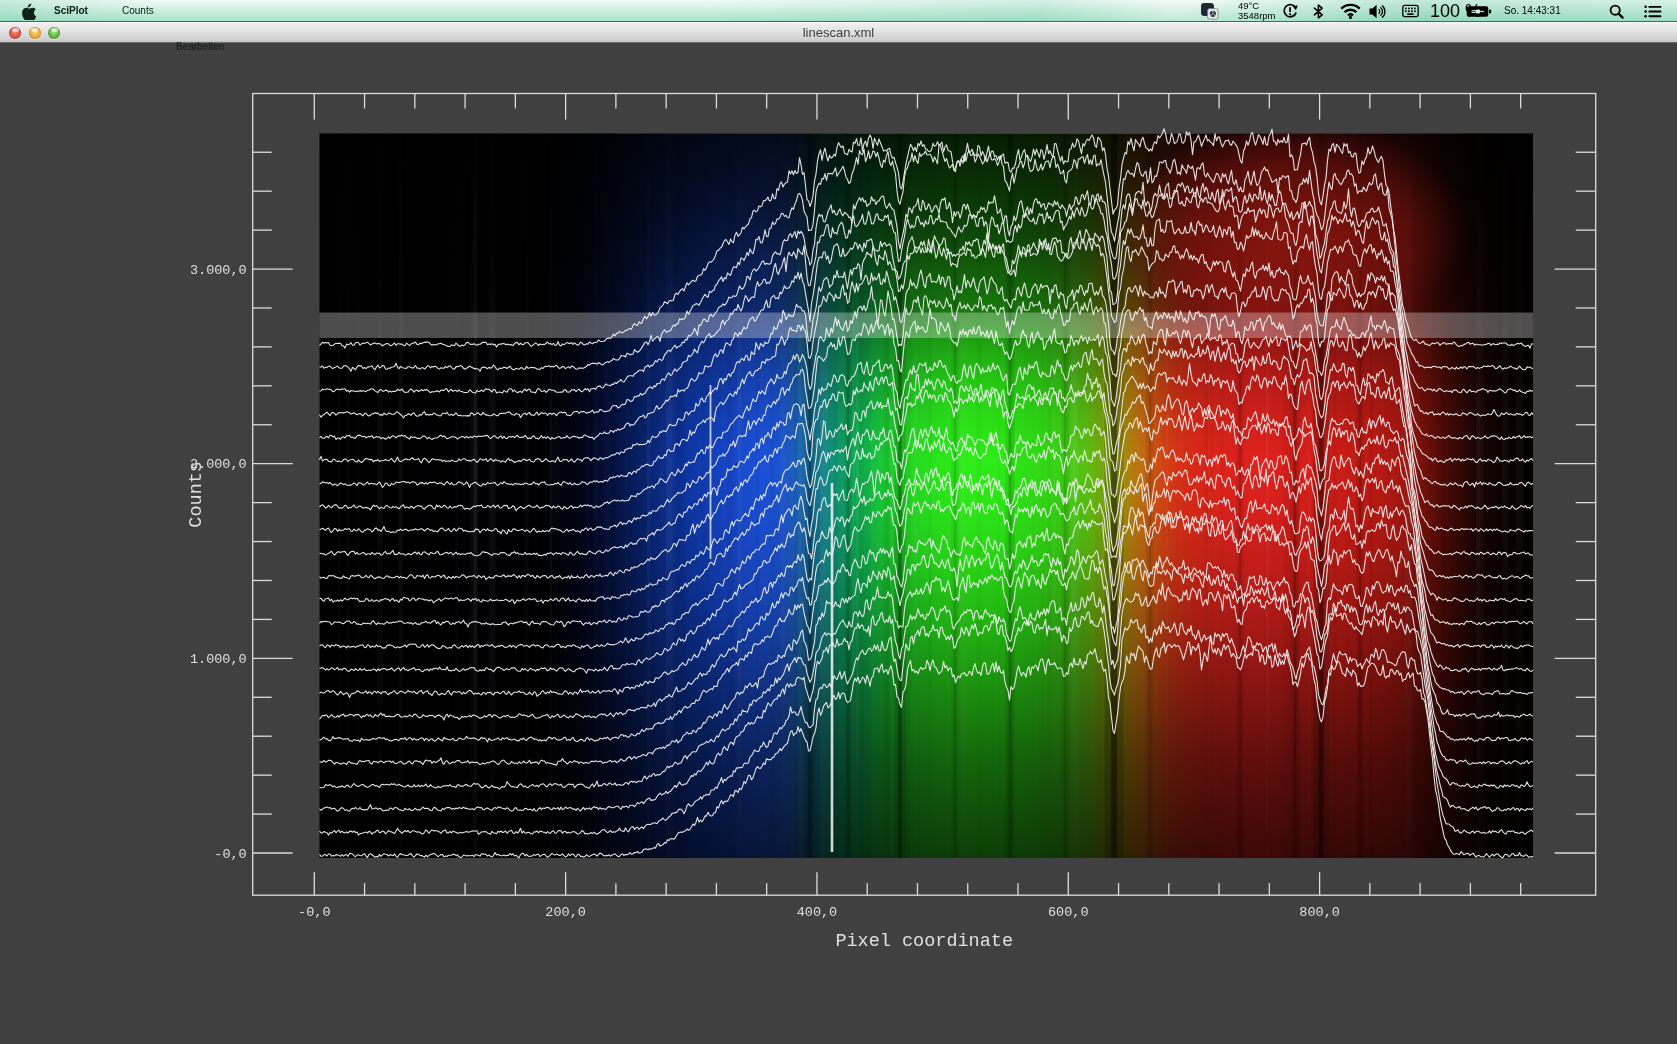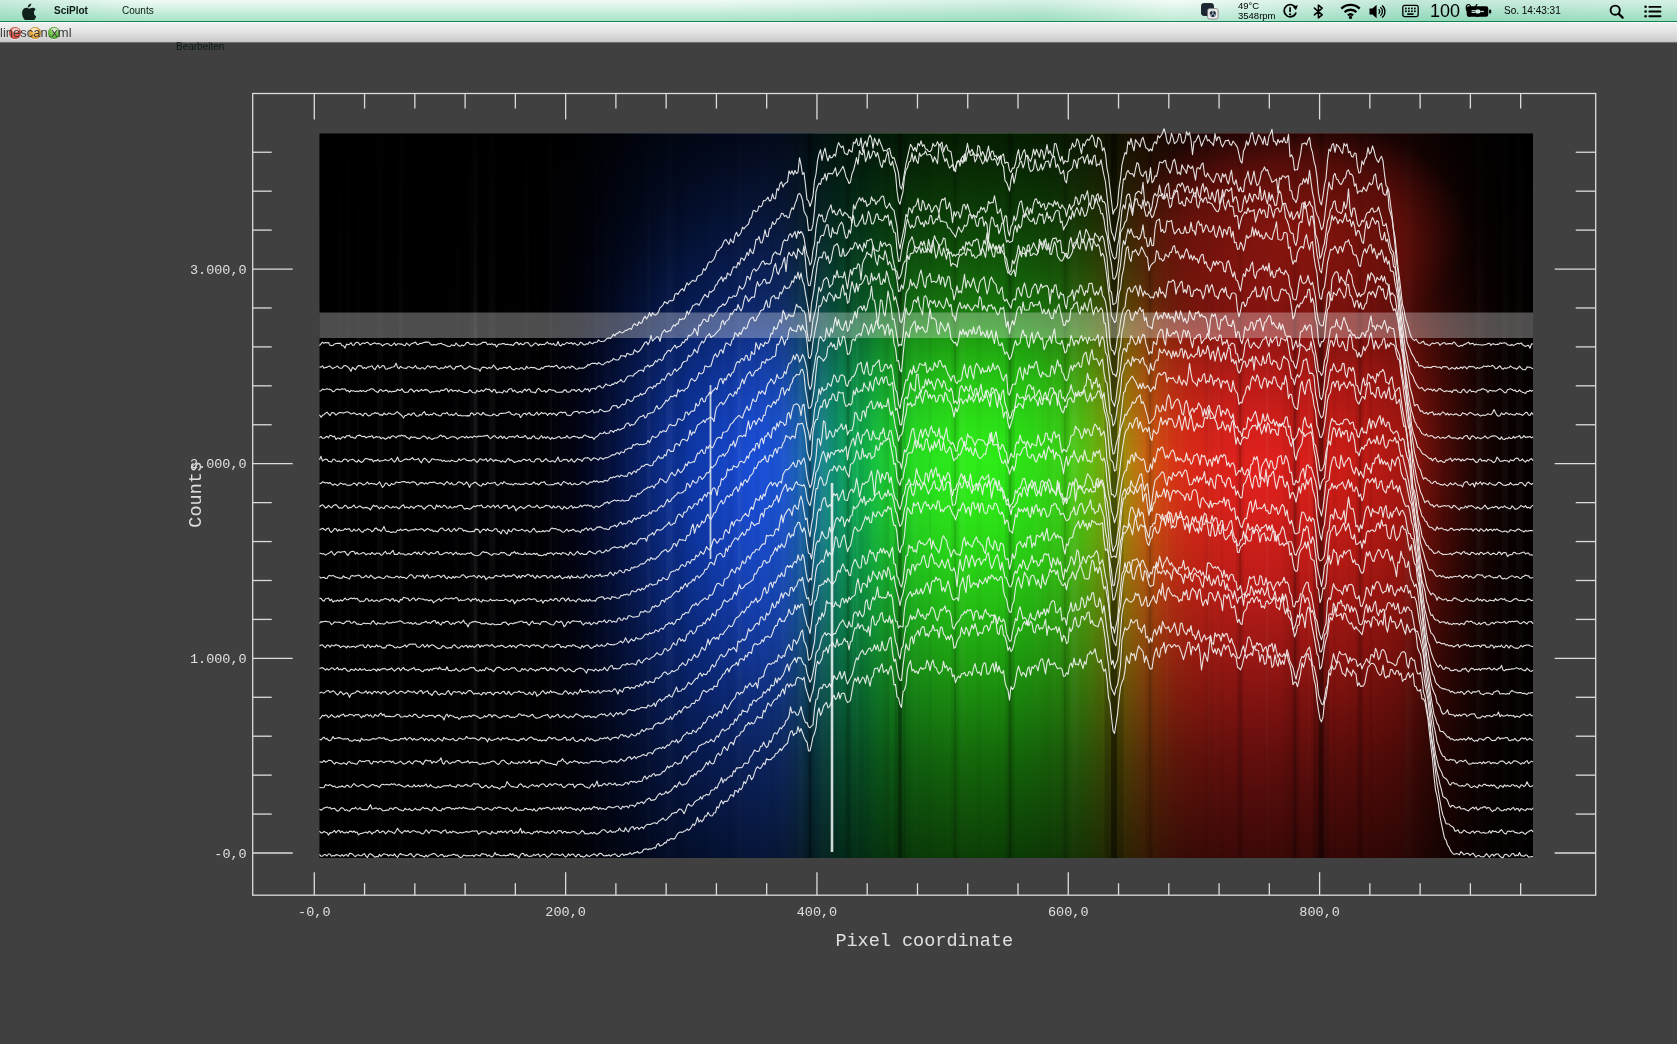--- a/index.html
+++ b/index.html
@@ -22,21 +22,21 @@
   .stxt  { position:absolute; color:#000; }
   #temp-block { top:1px; font-size:9.5px; line-height:10px; text-align:left;margin-left:11px; }
   #battery-pct { top:0; height:40px; line-height:22px; font-size:18px; }
   #menu-clock  { top:0; height:14px; line-height:22px; font-size:10px; }
 
   
   #titlebar { position:absolute; left:0; top:22px; width:1677px; height:21px;
     background:linear-gradient(180deg,#f0f0f0 0%,#e3e3e3 45%,#cdcdcd 92%,#c2c2c2 100%);
     border-top:1px solid #fafafa; border-bottom:1px solid #6e6e6e; z-index:29; }
   #window-title { position:absolute; left:0; top:0; width:100%; height:19px; line-height:19px;
-    font-size:13px; color:#3c3c3c; }
+    text-align:center; font-size:13px; color:#3c3c3c; }
   .tl { position:absolute; top:4px; width:12px; height:12px; border-radius:50%;
     box-shadow:inset 0 0 1px rgba(0,0,0,.55), 0 1px 0 rgba(255,255,255,.55); }
   .tl::after { content:""; position:absolute; left:2.5px; top:1px; width:7px; height:4px;
     border-radius:50%; background:rgba(255,255,255,.65); filter:blur(.4px); }
   #tl-close { left:9px;  background:radial-gradient(circle at 50% 40%, #f2948a 0%, #e4594a 45%, #c93b2c 100%); }
   #tl-min   { left:28.5px; background:radial-gradient(circle at 50% 40%, #fbd88b 0%, #f0b03f 45%, #d6921f 100%); }
   #tl-zoom  { left:48px; background:radial-gradient(circle at 50% 40%, #b0e294 0%, #68bf45 45%, #43a02a 100%); }
 
   
   #content { position:absolute; left:0; top:44px; width:1677px; height:1000px; background:#404040; }

